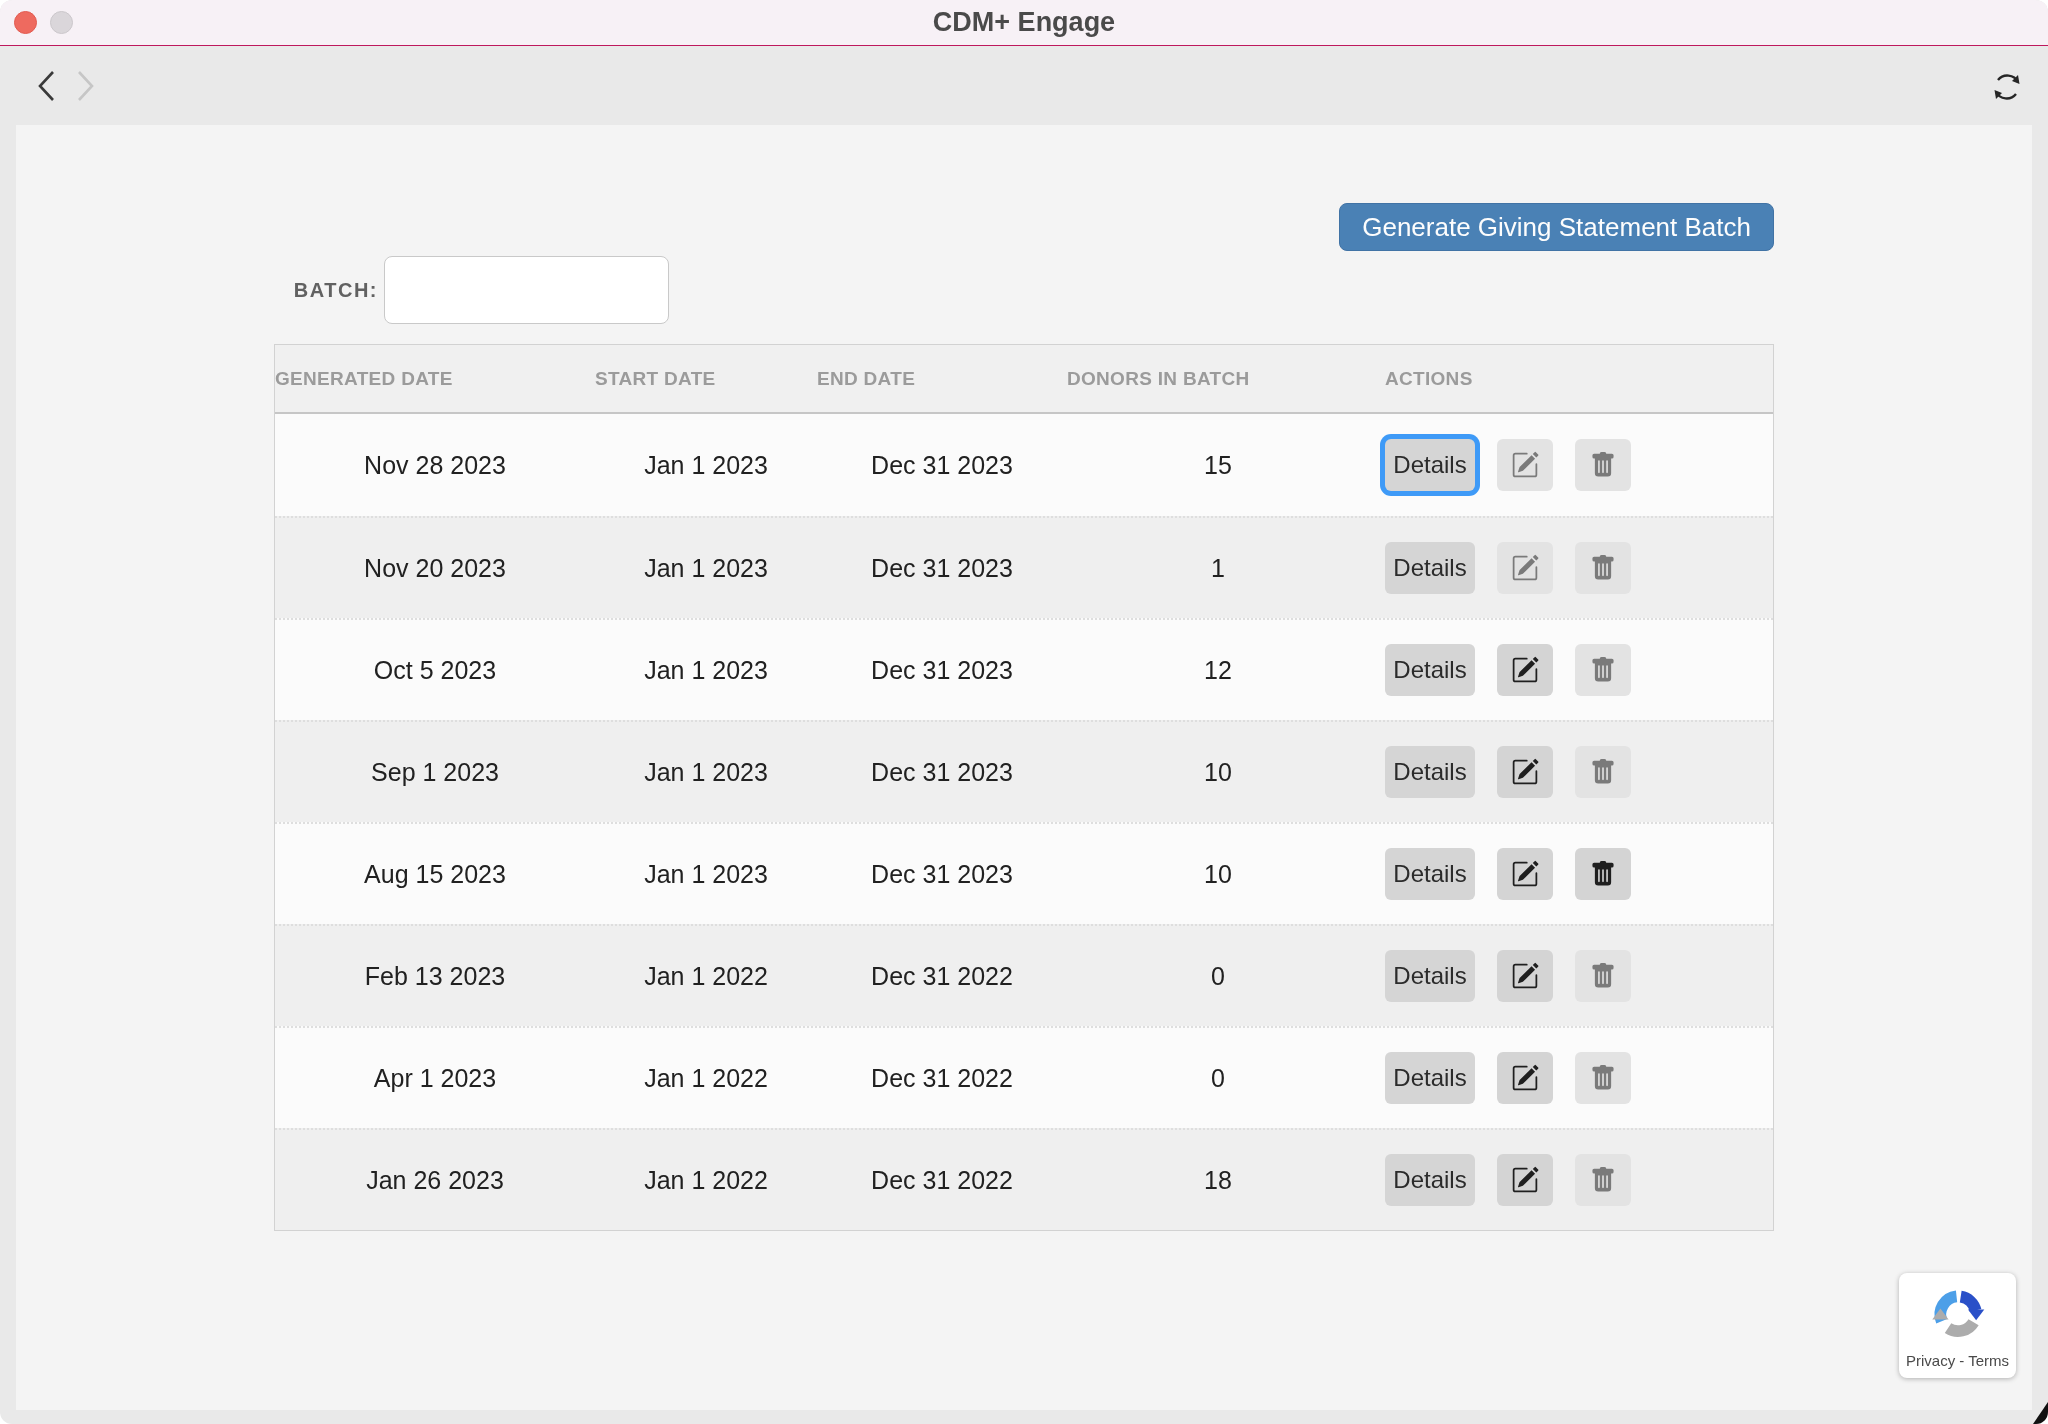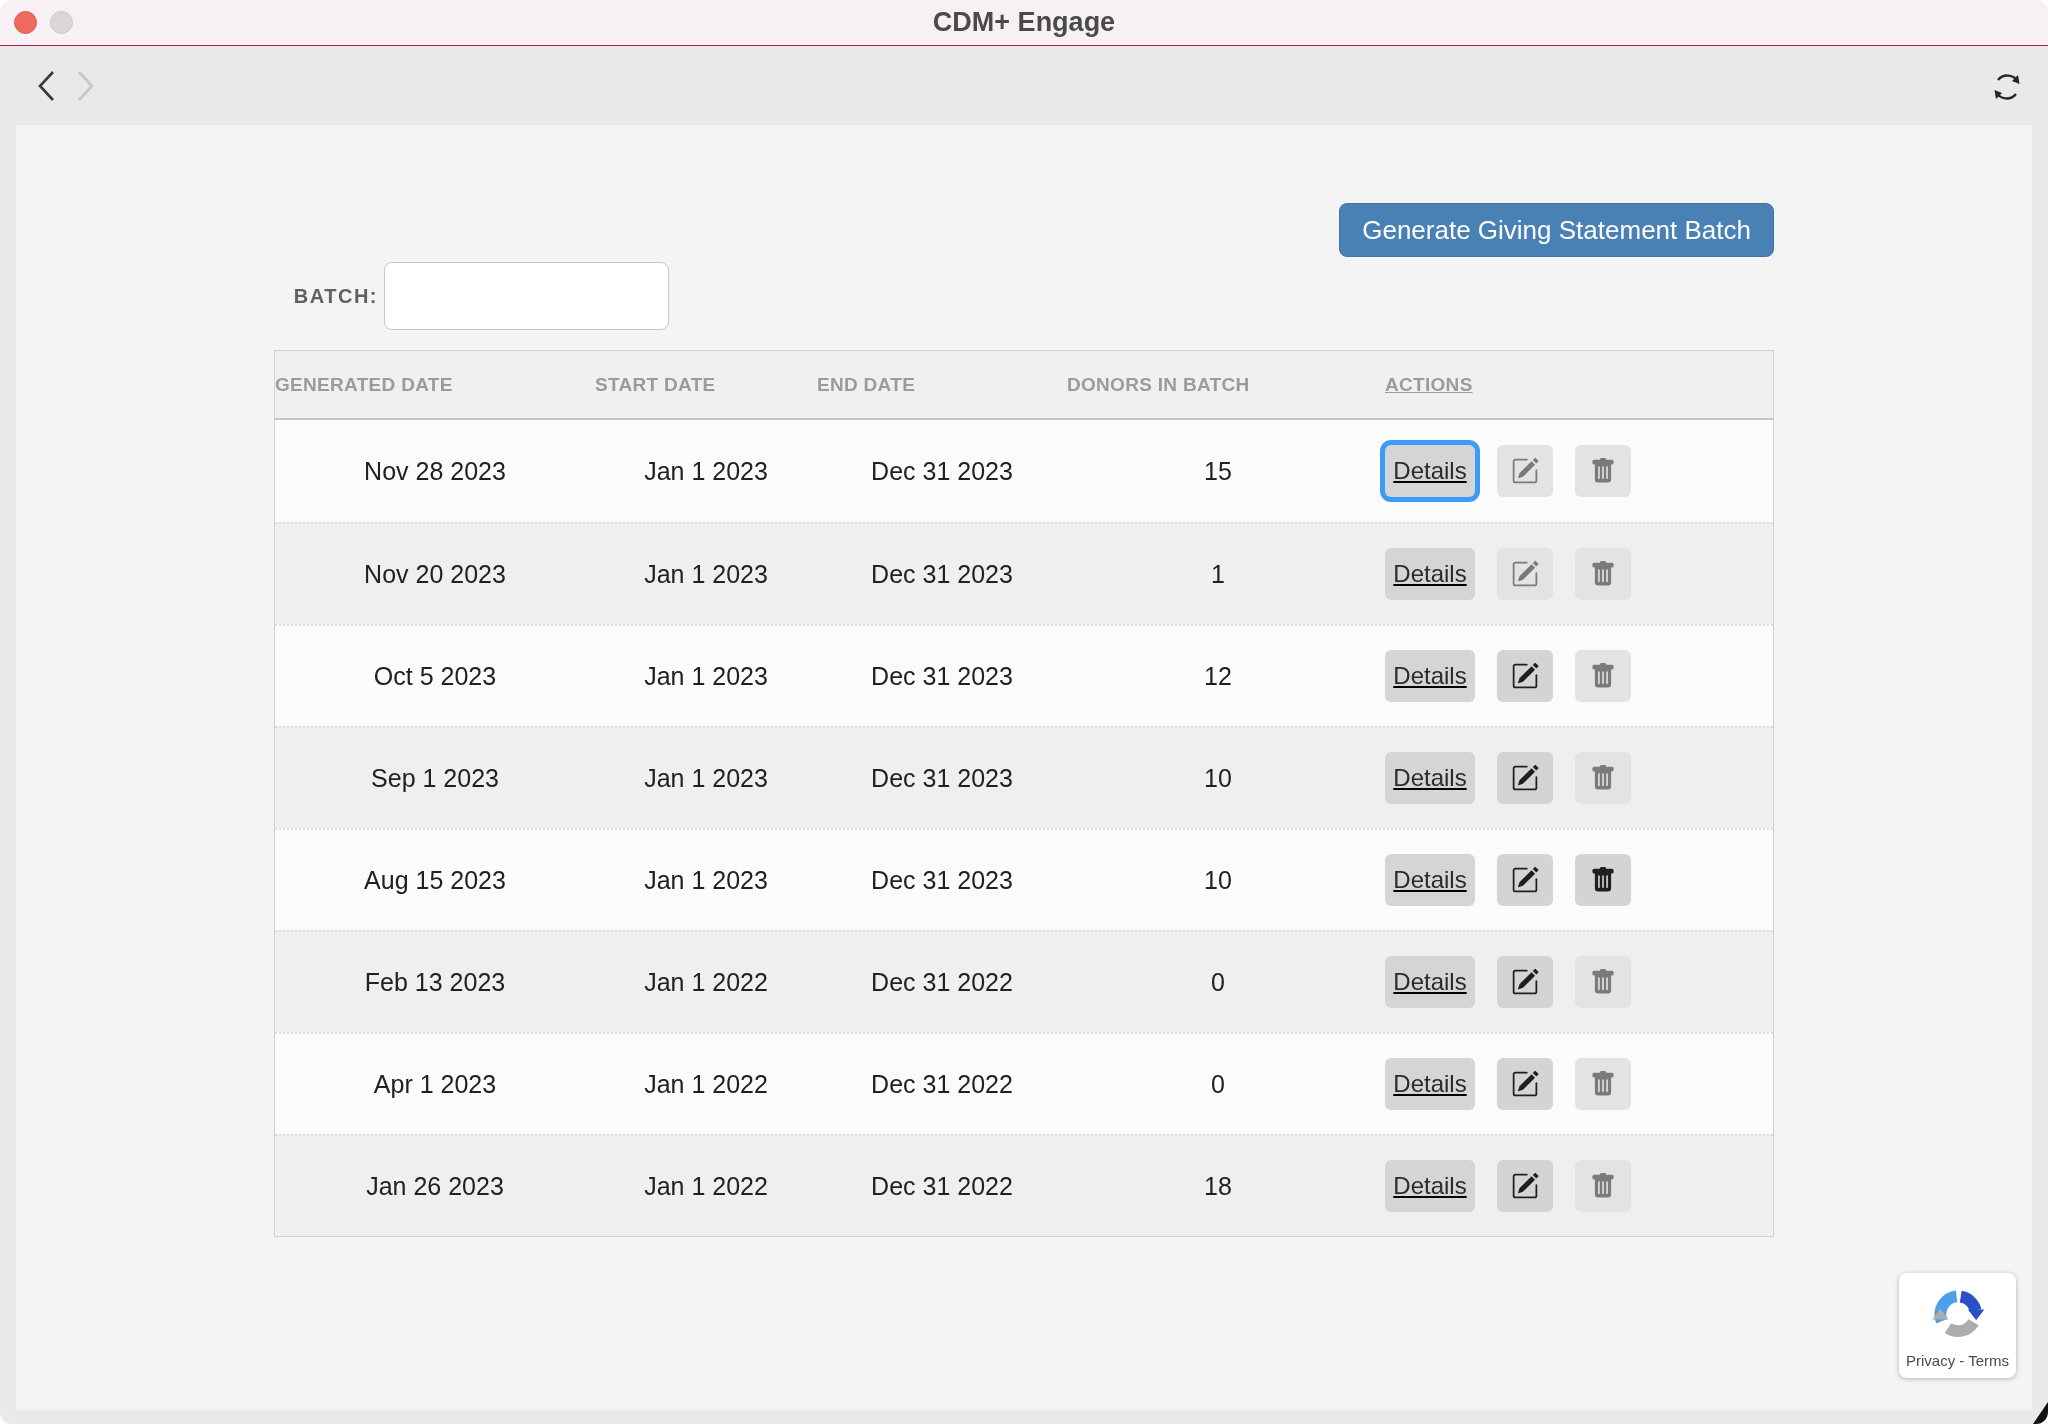--- a/index.html
+++ b/index.html
@@ -19,32 +19,32 @@
   .toolbar{position:relative;height:80px;background:#E9E9E9;}
   .nav-btn{position:absolute;top:20px;width:30px;height:40px;cursor:pointer;}
   .nav-back{left:32px;}
   .nav-forward{left:70px;}
   .refresh-btn{position:absolute;right:22px;top:22px;width:38px;height:38px;cursor:pointer;}
 
   
   .panel{position:absolute;left:16px;right:16px;top:125px;bottom:14px;background:#F4F4F4;}
   .content{width:1500px;margin:0 auto;}
   .generate-row{display:flex;justify-content:flex-end;margin-top:78px;}
-  .generate-btn{height:54px;padding:0 22px;background:#4A81B5;border:1px solid #4173A5;border-radius:8px;
+  .generate-btn{height:48px;padding:0 22px;background:#4A81B5;border:1px solid #4173A5;border-radius:8px;
                 color:#FDFDFD;font-size:26px;font-weight:500;font-family:"Liberation Sans",sans-serif;cursor:pointer;}
   .search-row{display:flex;align-items:center;margin-top:5px;}
   .search-label{font-size:20px;font-weight:700;color:#616161;letter-spacing:1.5px;margin-right:6px;width:104px;text-align:right;}
   .search-input{width:285px;height:68px;box-sizing:border-box;border:1px solid #C9C9C9;border-radius:8px;
                 background:#FFFFFF;font-size:24px;padding:0 14px;font-family:"Liberation Sans",sans-serif;}
 
   
   .table{margin-top:20px;width:1500px;box-sizing:border-box;border:1px solid #D2D2D2;background:#FBFBFB;}
   .thead{display:flex;height:67px;background:#F0F0F0;border-bottom:2px solid #C6C6C6;align-items:center;}
   .th{font-size:19px;font-weight:600;color:#9B9B9B;letter-spacing:.3px;text-align:left;}
-  .c1{width:320px;} .c2{width:222px;} .c3{width:250px;} .c4{width:302px;} .c5{width:402px;text-decoration:underline;}
+  .c1{width:320px;} .c2{width:222px;} .c3{width:250px;} .c4{width:302px;} .c5{width:402px;}
   .th.c5{text-align:left;padding-left:16px;box-sizing:border-box;}
   .row{display:flex;height:102px;align-items:center;background:#FBFBFB;box-sizing:border-box;}
   .row.alt{background:#EFEFEF;}
   .row + .row{border-top:2px dotted #DEDEDE;}
   .cell{font-size:25px;color:#212121;text-align:center;}
   .actions-cell{display:flex;align-items:center;gap:22px;padding-left:16px;box-sizing:border-box;}
   .btn-details{width:90px;height:52px;border:none;border-radius:6px;background:#D5D5D5;color:#2B2B2B;
                font-size:24px;font-family:"Liberation Sans",sans-serif;cursor:pointer;}
   .btn-details.focused{box-shadow:0 0 0 5px #3E9AF7;}
   .btn-icon{width:56px;height:52px;border:none;border-radius:6px;display:flex;align-items:center;justify-content:center;cursor:pointer;}

